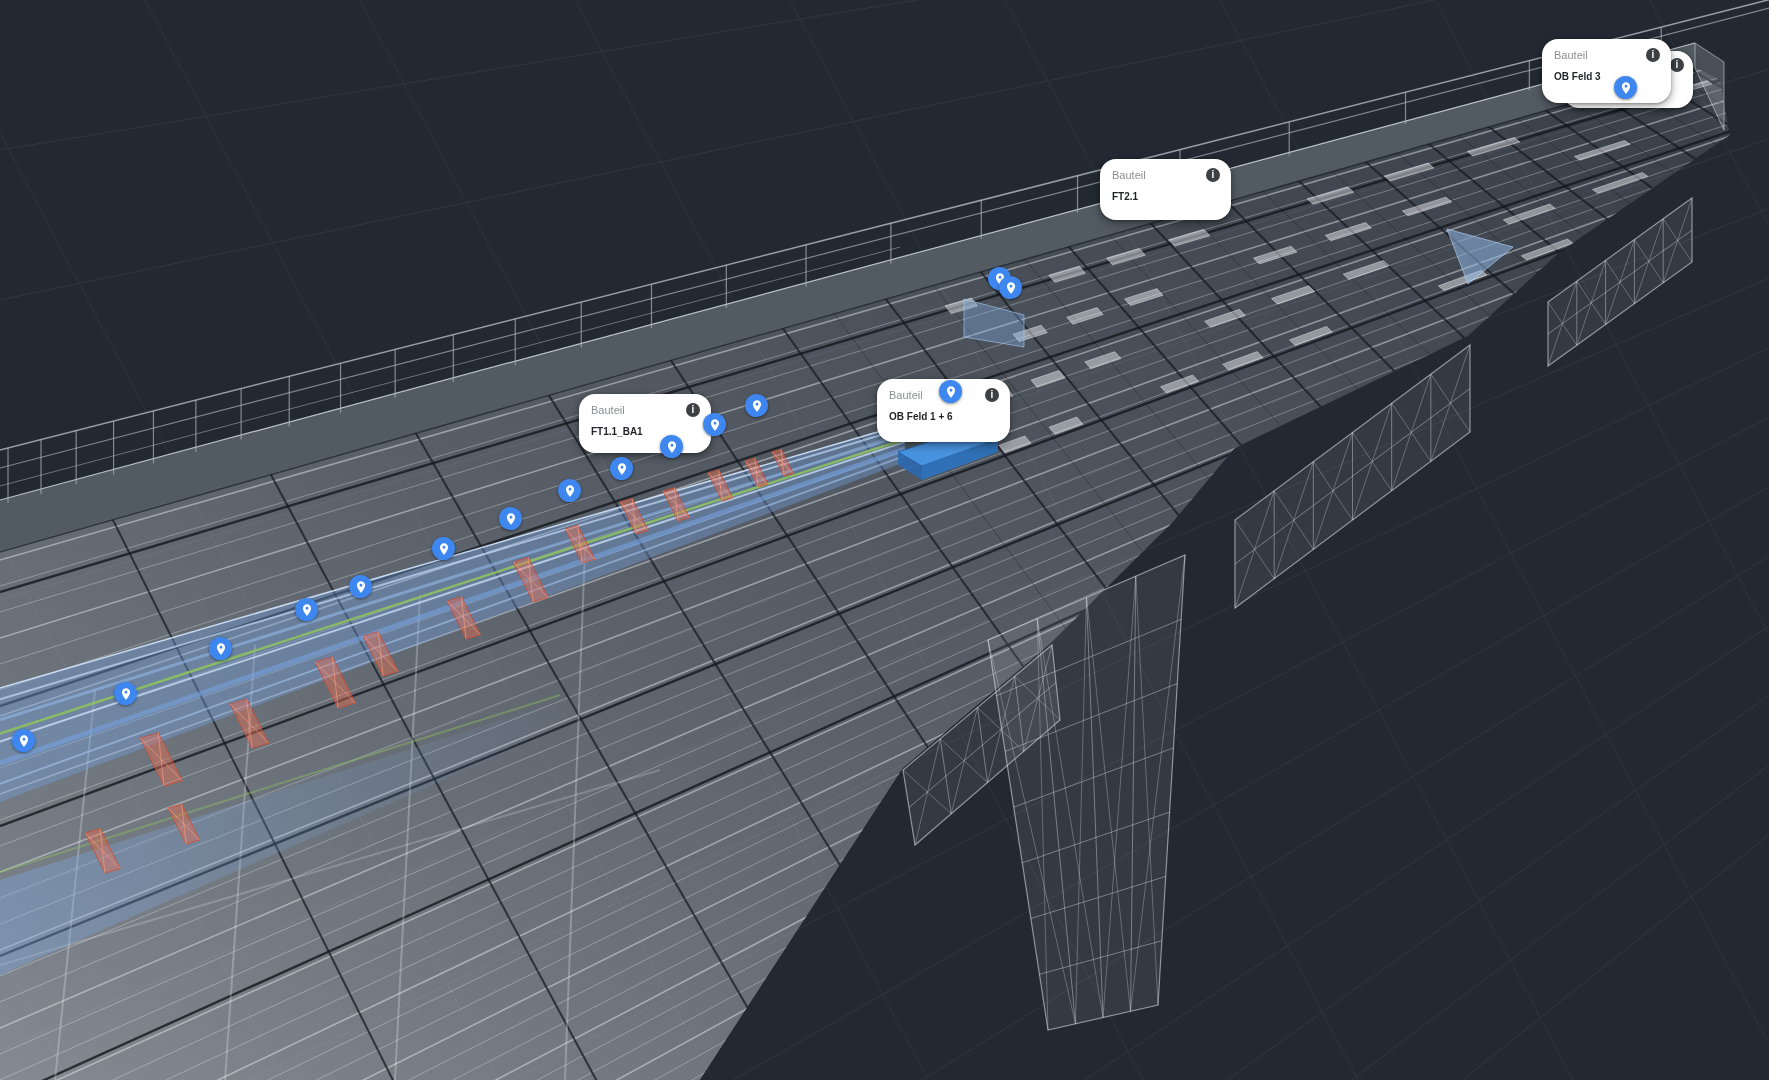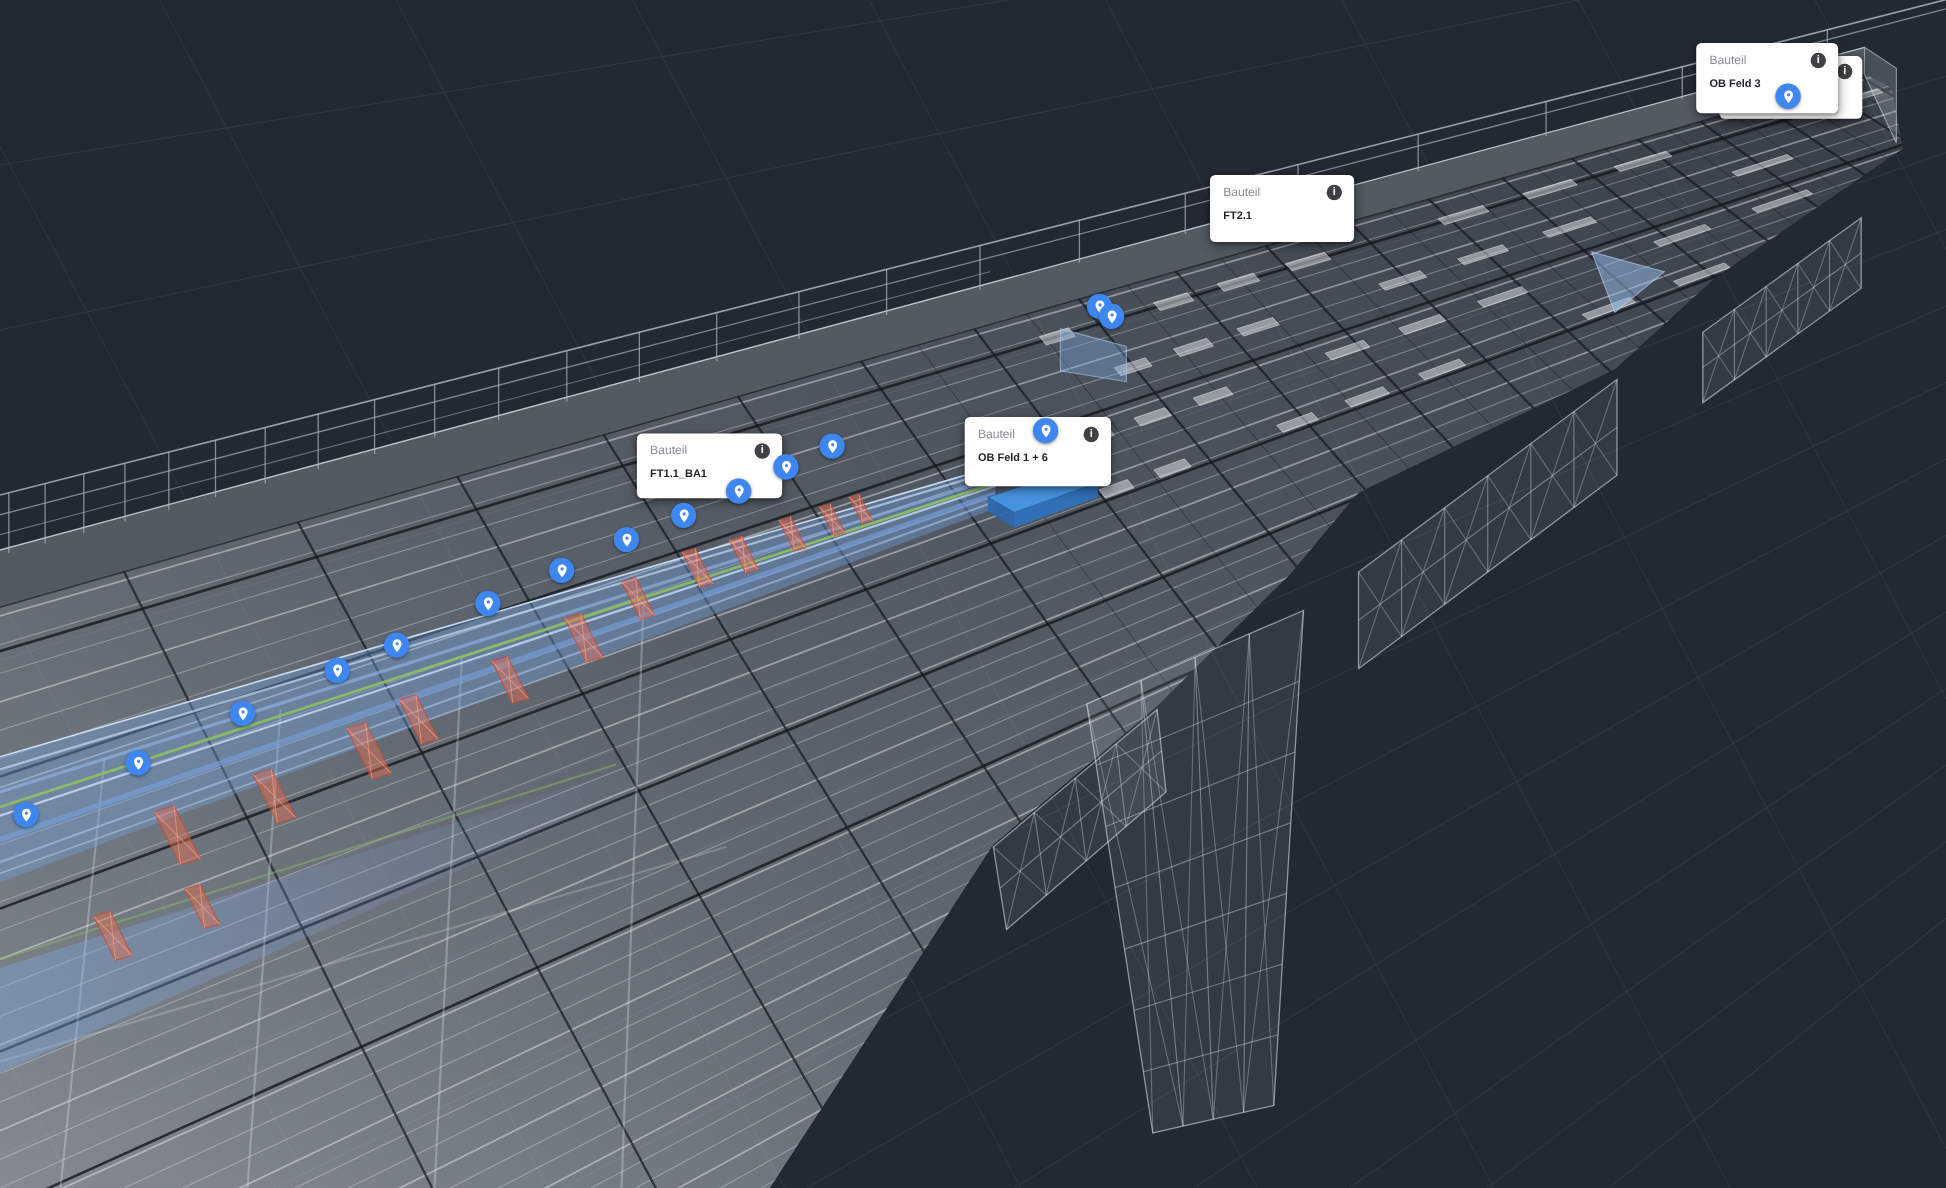--- a/index.html
+++ b/index.html
@@ -1,20 +1,20 @@
 <!DOCTYPE html>
 <html><head>
 <meta charset="utf-8">
 <style>
   html,body{margin:0;padding:0;}
   body{width:1769px;height:1080px;overflow:hidden;font-family:"Liberation Sans",sans-serif;}
   #viewer{position:relative;width:1769px;height:1080px;overflow:hidden;}
   #scene{position:absolute;left:0;top:0;width:1769px;height:1080px;display:block;}
 
-  .card{position:absolute;background:#ffffff;border-radius:5px;
+  .card{position:absolute;background:#ffffff;border-radius:16px;
         box-shadow:0 3px 10px rgba(0,0,0,.38),0 1px 3px rgba(0,0,0,.25);
         box-sizing:border-box;z-index:10;padding:9px 11px 10px 12px;}
   .card-head{display:flex;align-items:center;justify-content:space-between;}
   .card-label{font-size:11px;color:#8a8f94;line-height:13px;}
   .info-icon{width:14px;height:14px;border-radius:50%;background:#3e4043;color:#ffffff;
              font-size:10px;font-weight:bold;line-height:14px;text-align:center;
              cursor:pointer;flex:0 0 auto;}
   .card-value{margin-top:9px;font-size:10px;font-weight:700;color:#1f2327;white-space:nowrap;}
 
   .card.c-ft11{left:579px;top:394px;width:132px;height:59px;}

